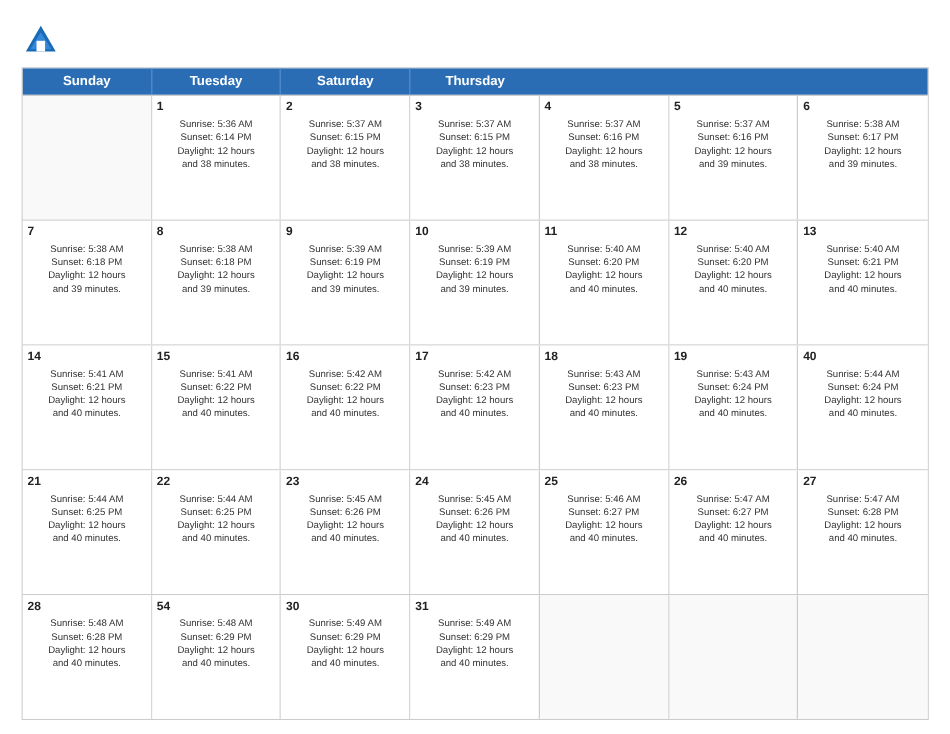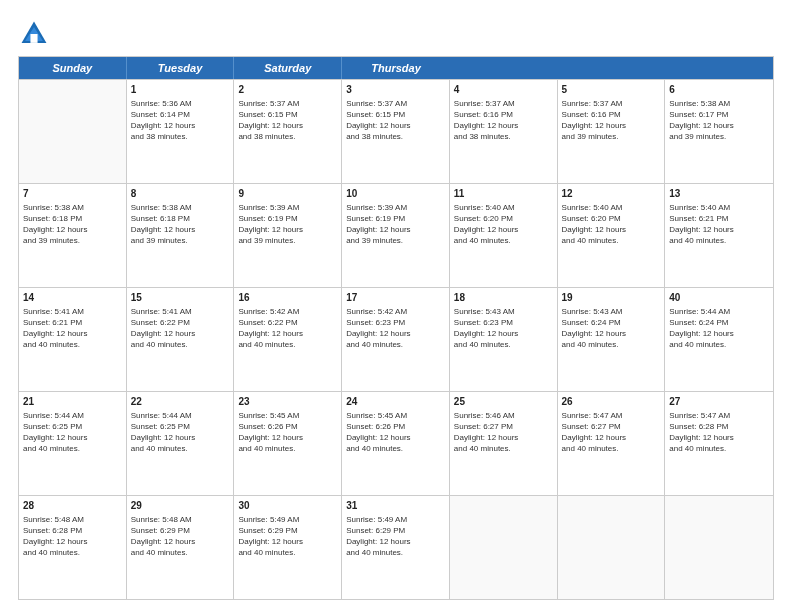--- a/index.html
+++ b/index.html
@@ -70,21 +70,20 @@
       grid-template-columns: repeat(7, 1fr);
       background: #2a6db5;
     }
     .cal-header-cell {
       color: #fff;
       font-size: 11px;
       font-weight: bold;
       text-align: center;
       padding: 5px 2px;
       border-right: 1px solid #5590cc;
-      font-style: italic;
     }
     .cal-header-cell:last-child { border-right: none; }
     .cal-body {
       flex: 1;
       display: flex;
       flex-direction: column;
     }
     .cal-week {
       display: grid;
       grid-template-columns: repeat(7, 1fr);
@@ -105,20 +104,21 @@
     .day-num {
       font-size: 10px;
       font-weight: bold;
       color: #222;
       margin-bottom: 1px;
     }
     .cell-text {
       font-size: 8px;
       color: #333;
       line-height: 1.4;
+      text-align: center;
     }
   </style>
 </head>
 <body>
 
 <div class="page">
   <div class="header">
     <div class="logo">
       <svg class="logo-icon" viewBox="0 0 36 36">
         <polygon points="18,4 32,28 4,28" fill="#1a6bb5"></polygon>
@@ -344,21 +344,21 @@
         </div>
         <div class="cal-week">
           <div class="cal-cell">
             <div class="day-num">28</div>
             <div class="cell-text" style="white-space: pre-line;">Sunrise: 5:48 AM
 Sunset: 6:28 PM
 Daylight: 12 hours
 and 40 minutes.</div>
           </div>
           <div class="cal-cell">
-            <div class="day-num">29</div>
+            <div class="day-num">54</div>
             <div class="cell-text" style="white-space: pre-line;">Sunrise: 5:48 AM
 Sunset: 6:29 PM
 Daylight: 12 hours
 and 40 minutes.</div>
           </div>
           <div class="cal-cell">
             <div class="day-num">30</div>
             <div class="cell-text" style="white-space: pre-line;">Sunrise: 5:49 AM
 Sunset: 6:29 PM
 Daylight: 12 hours

